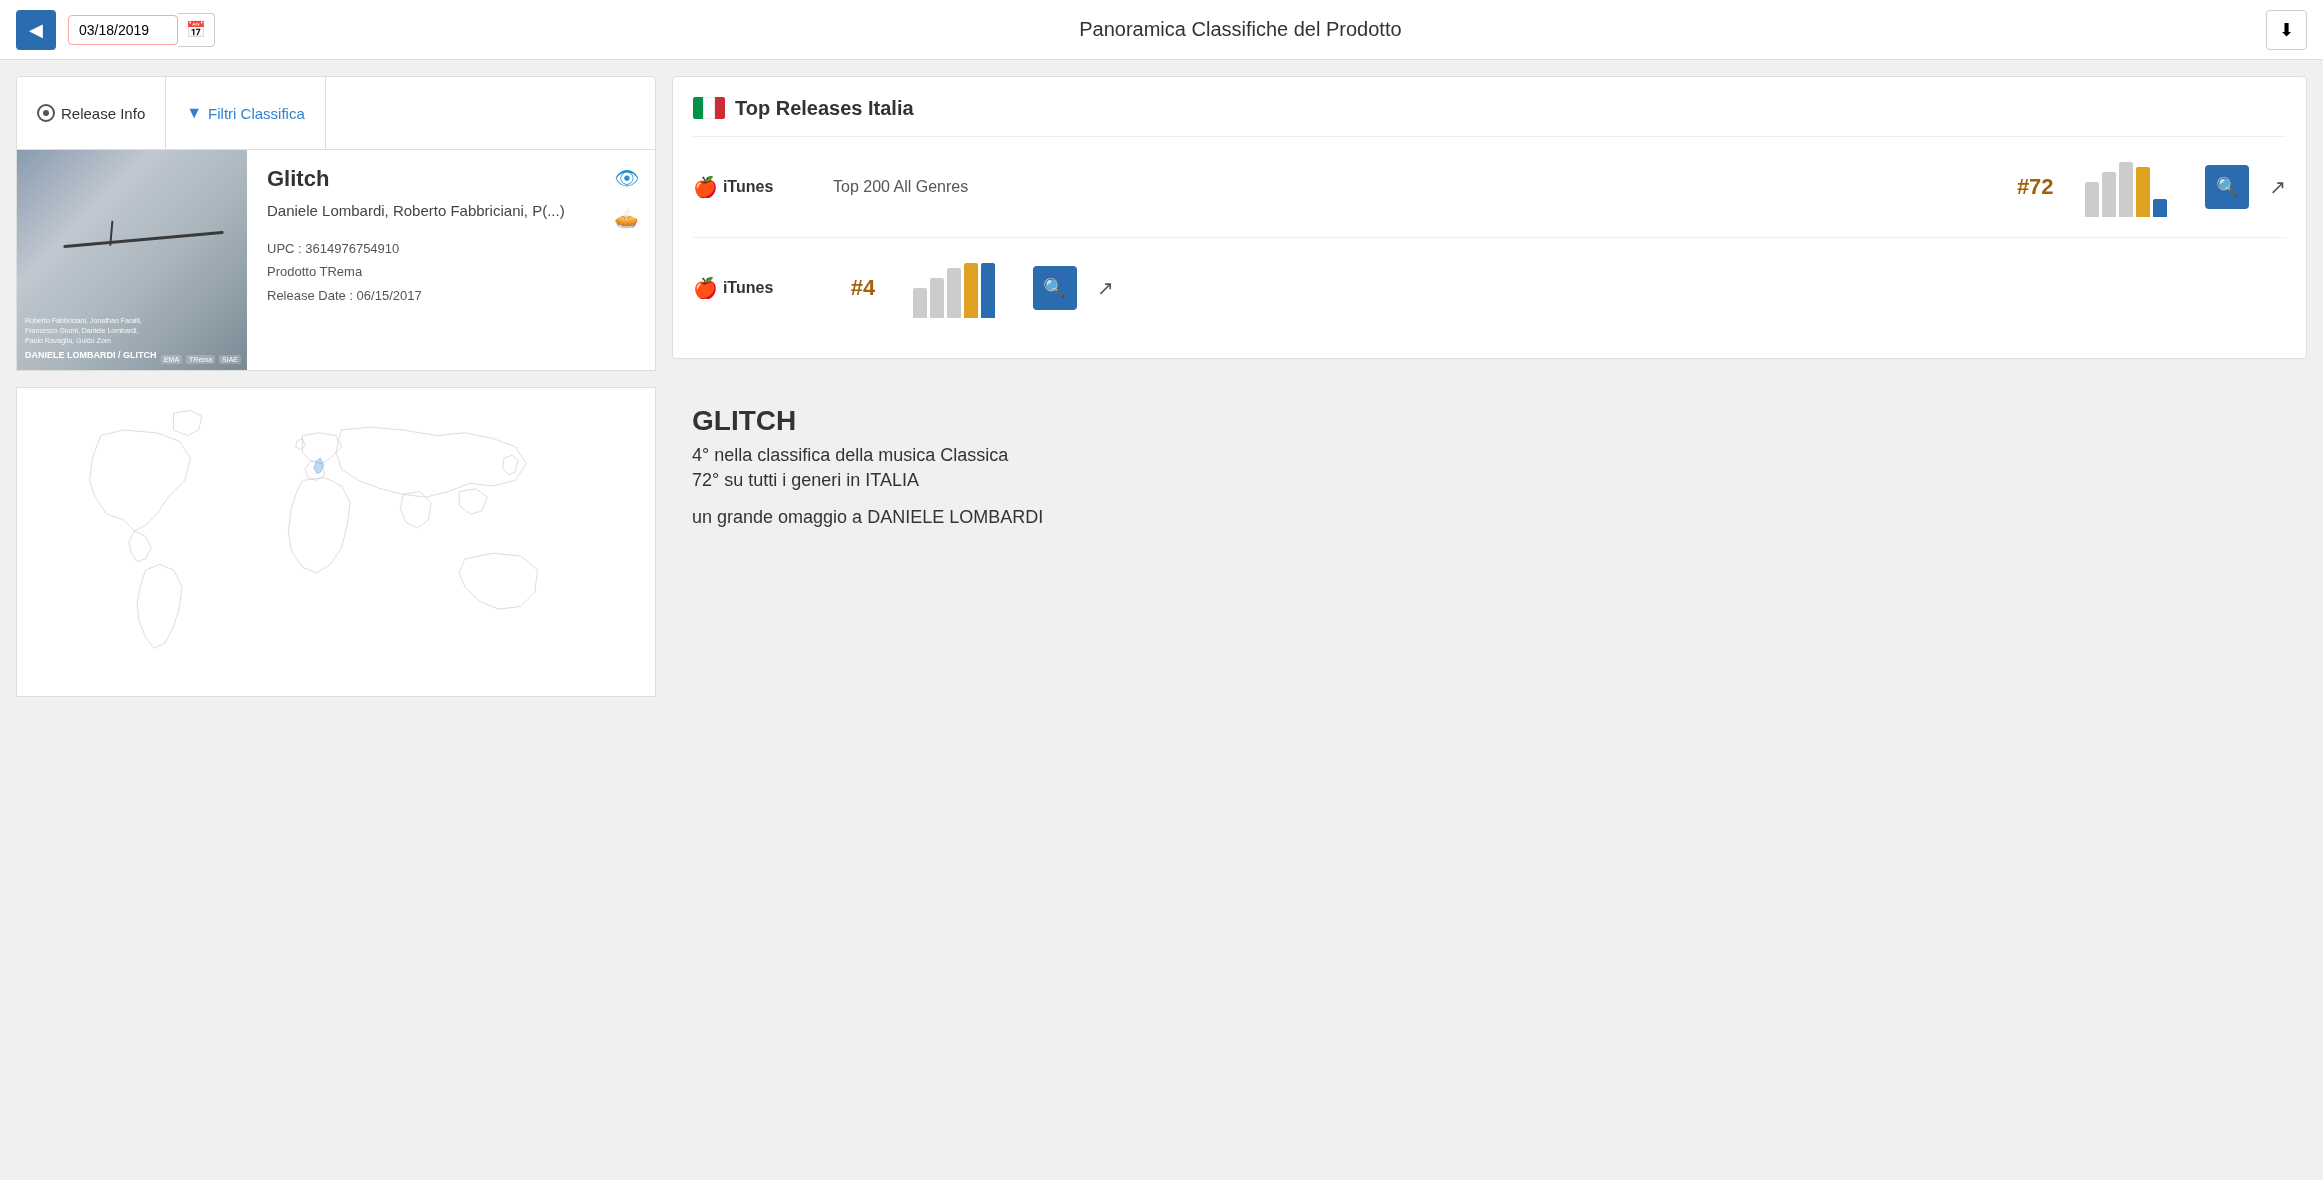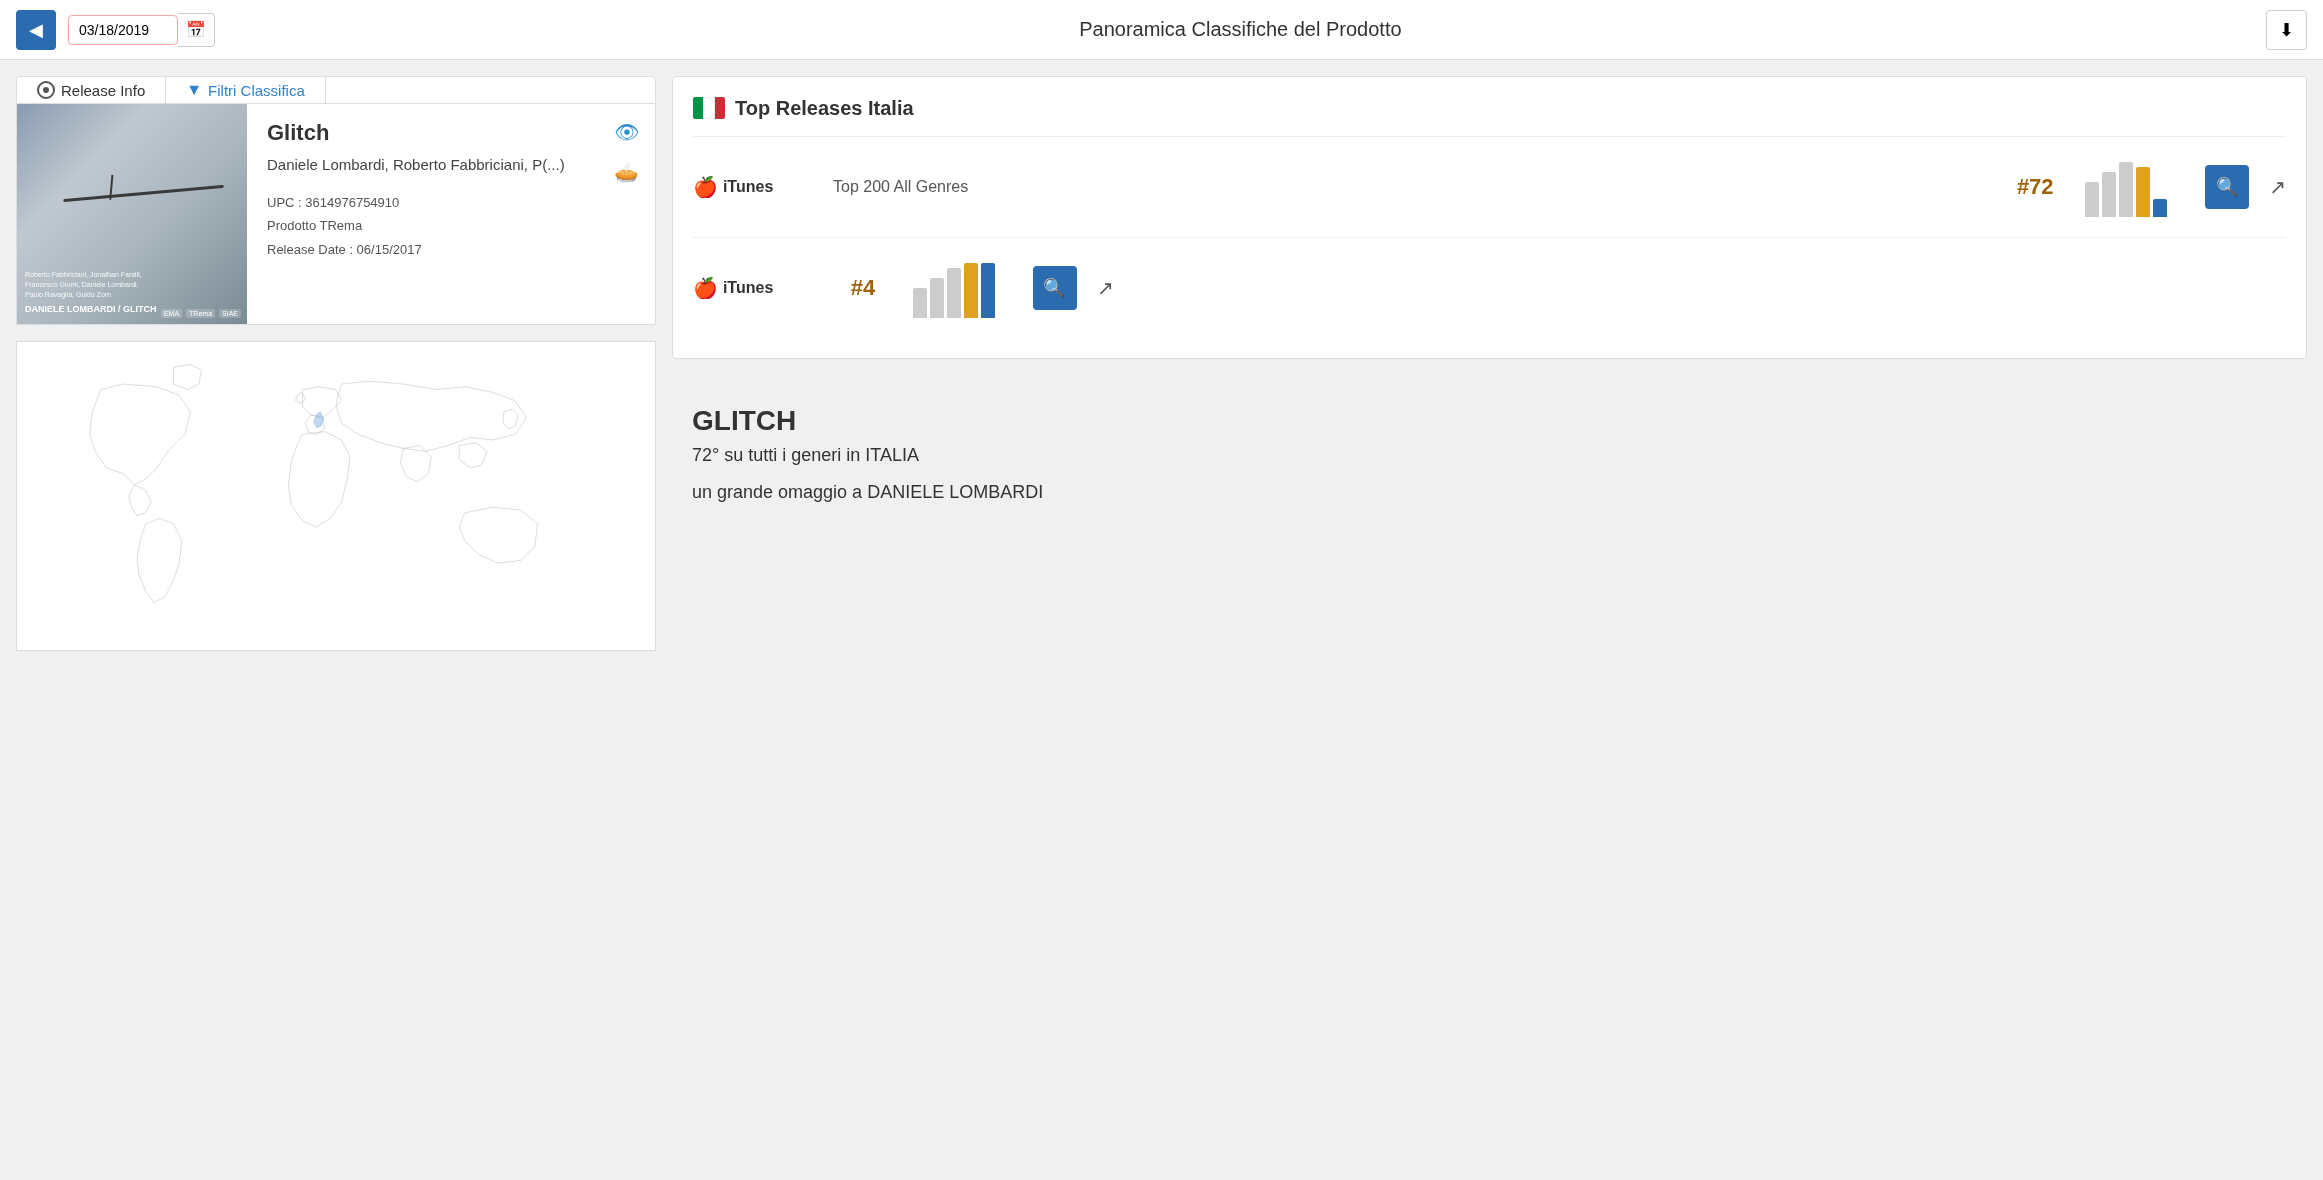--- a/index.html
+++ b/index.html
@@ -83,21 +83,21 @@
       background: #fff;
       border: 1px solid #ddd;
       border-radius: 4px 4px 0 0;
       overflow: hidden;
       margin-bottom: 0;
     }
     .tab {
       display: flex;
       align-items: center;
       gap: 6px;
-      padding: 4px 20px;
+      padding: 27px 20px;
       cursor: pointer;
       font-size: 15px;
       border-right: 1px solid #ddd;
     }
     .tab.active {
       background: #fff;
     }
     .tab-icon {
       width: 18px;
       height: 18px;
@@ -536,18 +536,19 @@
           <div class="bar bar-yellow" style="height:55px;"></div>
           <div class="bar bar-blue" style="height:55px;"></div>
         </div>
         <button class="chart-zoom-btn">🔍</button>
         <button class="chart-share-btn">↗</button>
       </div>
     </div>
 
     <div class="promo-card">
       <div class="promo-title">GLITCH</div>
+      <div class="promo-line">4° nella classifica della musica Classica</div>
       <div class="promo-line">72° su tutti i generi in ITALIA</div>
       <div class="promo-subtitle">un grande omaggio a DANIELE LOMBARDI</div>
     </div>
 
   </div>
 </div>
 
 </body></html>

